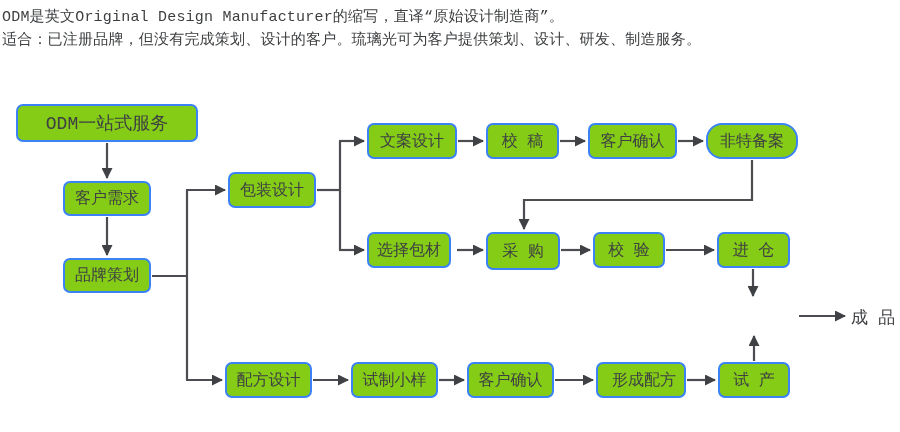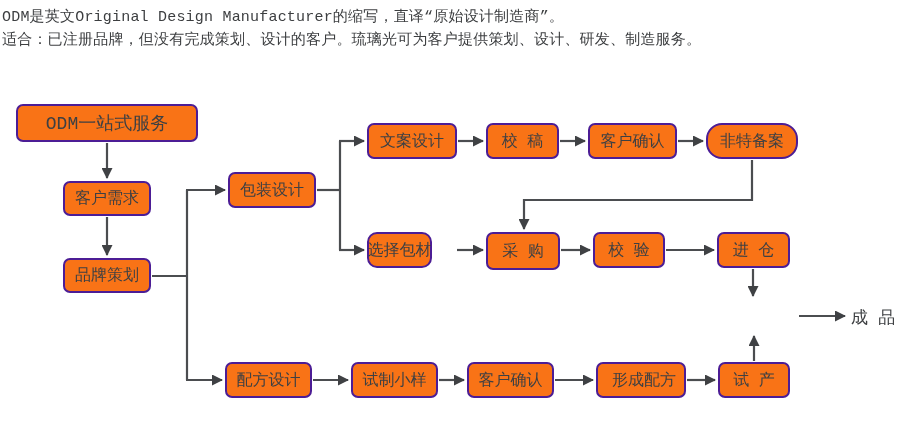--- a/index.html
+++ b/index.html
@@ -19,23 +19,23 @@
     font-size: 15px;
     line-height: 22px;
     white-space: nowrap;
     letter-spacing: 0.2px;
   }
   #hdr-line1 { top: 7px; }
   #hdr-line2 { top: 30px; }
 
   .node {
     position: absolute;
-    border: 2px solid #4c1d95;
+    border: 2px solid #3b82f6;
     border-radius: 7px;
-    background: #f97316;
+    background: #84cc16;
     display: flex;
     align-items: center;
     justify-content: center;
     color: #3e4043;
     font-size: 16px;
     white-space: nowrap;
     z-index: 2;
   }
   .plain-label {
     position: absolute;
@@ -46,21 +46,21 @@
   }
 
   #node-odm-service        { left: 16px;  top: 104px; width: 182px; height: 38px; font-size: 18px; }
   #node-customer-needs     { left: 63px;  top: 181px; width: 88px;  height: 35px; }
   #node-brand-planning     { left: 63px;  top: 258px; width: 88px;  height: 35px; }
   #node-packaging-design   { left: 228px; top: 172px; width: 88px;  height: 36px; }
   #node-copy-design        { left: 367px; top: 123px; width: 90px;  height: 36px; }
   #node-proofreading       { left: 486px; top: 123px; width: 73px;  height: 36px; }
   #node-client-confirm-top { left: 588px; top: 123px; width: 89px;  height: 36px; }
   #node-non-special-filing { left: 706px; top: 123px; width: 92px;  height: 36px; border-radius: 16px; }
-  #node-material-selection { left: 367px; top: 232px; width: 65px;  height: 36px; border-radius: 10px; }
+  #node-material-selection { left: 367px; top: 232px; width: 84px;  height: 36px; }
   #node-purchasing         { left: 486px; top: 232px; width: 74px;  height: 38px; }
   #node-inspection         { left: 593px; top: 232px; width: 72px;  height: 36px; }
   #node-warehousing        { left: 717px; top: 232px; width: 73px;  height: 36px; }
   #node-production-control { left: 708px; top: 299px; width: 90px;  height: 34px; }
   #node-formula-design     { left: 225px; top: 362px; width: 87px;  height: 36px; }
   #node-trial-sample       { left: 351px; top: 362px; width: 87px;  height: 36px; }
   #node-client-confirm-bot { left: 467px; top: 362px; width: 87px;  height: 36px; }
   #node-formula-formation  { left: 596px; top: 362px; width: 90px;  height: 36px; padding-left: 6px; }
   #node-trial-production   { left: 718px; top: 362px; width: 72px;  height: 36px; }
   #label-finished-product  { left: 851px; top: 306px; }

